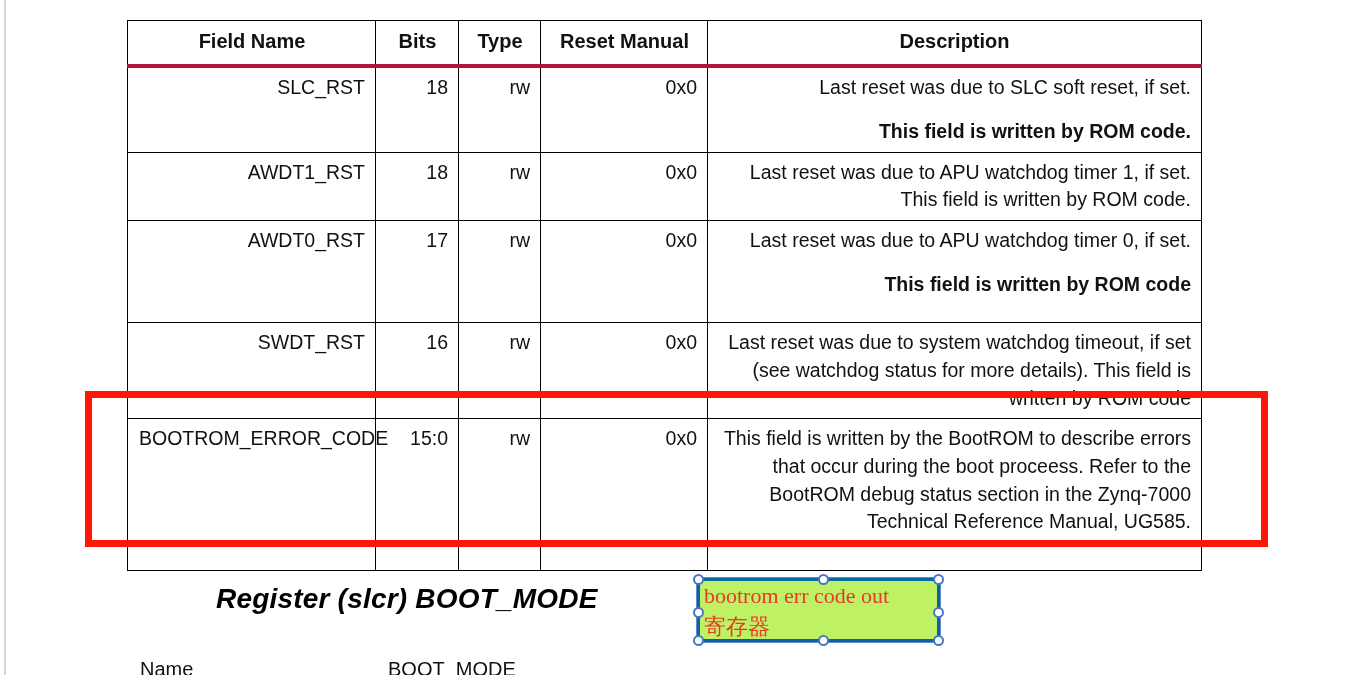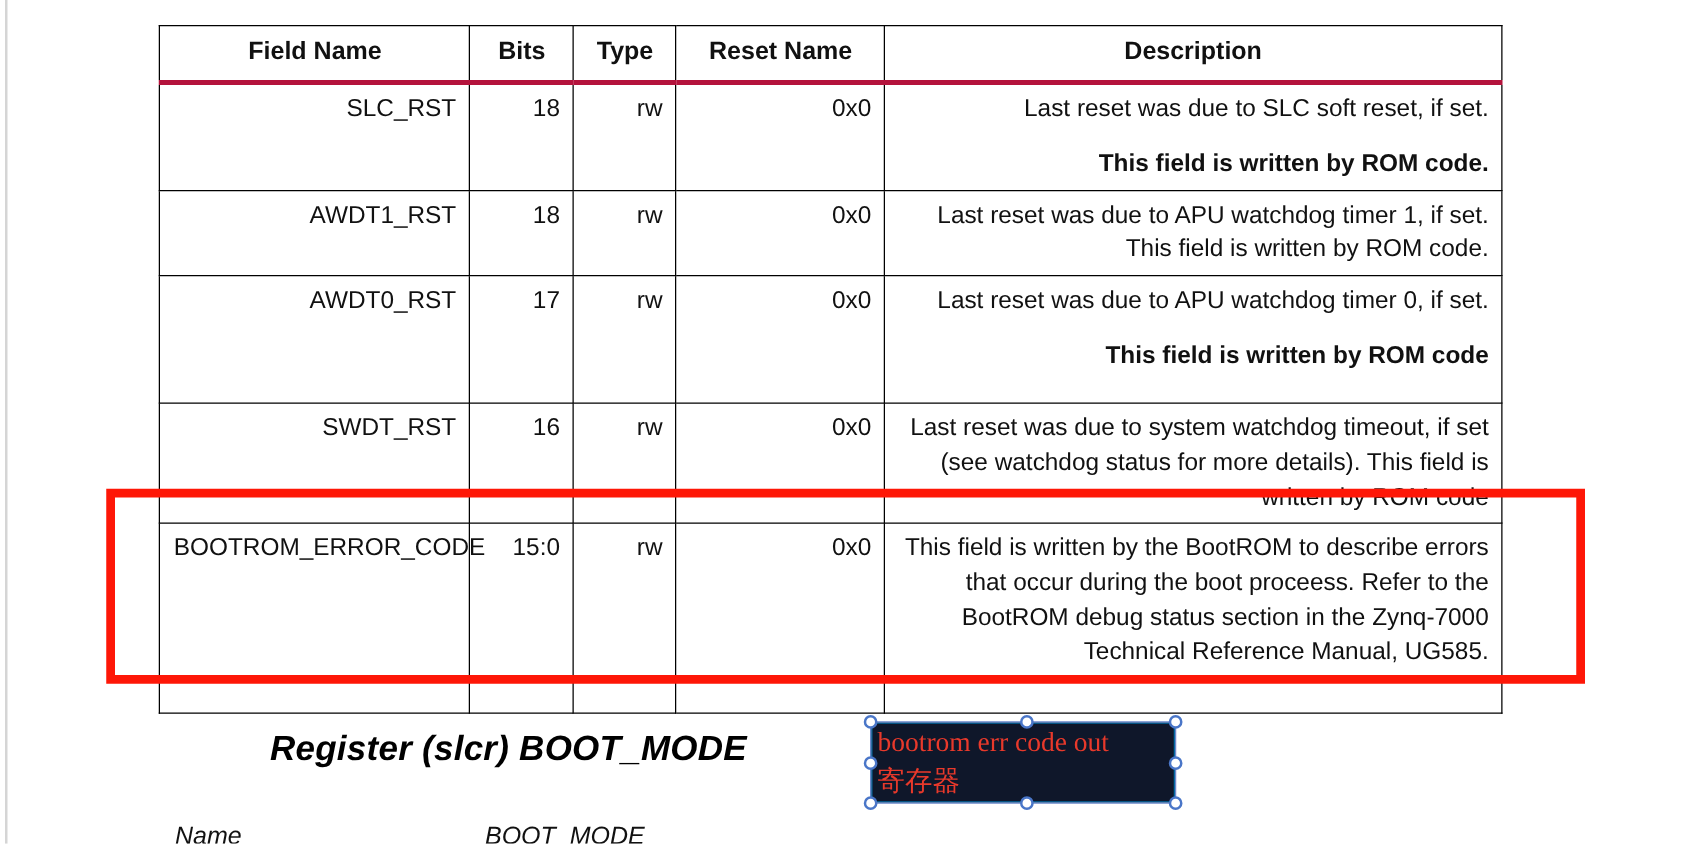--- a/index.html
+++ b/index.html
@@ -99,23 +99,23 @@
   .reg-heading .link { color: #000000; }
 
   
   .callout {
     position: absolute;
     left: 697px;
     top: 578px;
     width: 243px;
     height: 64px;
     box-sizing: border-box;
-    border: 1px solid #0369a1;
+    border: 3px solid #0369a1;
     outline: 1px solid #6b86c9;
-    background: #0f172a;
+    background: #bef264;
   }
   .callout-text {
     position: absolute;
     left: 4px;
     top: -1px;
     width: 250px;
     color: #e8392b;
     font-family: "Liberation Serif", serif;
     font-size: 22px;
     line-height: 1.42;
@@ -142,21 +142,20 @@
   
   .next-table {
     position: absolute;
     left: 140px;
     top: 658px;
     width: 500px;
     font-size: 20px;
     color: #111111;
     overflow: hidden;
     height: 17px;
-    font-style: italic;
   }
   .next-table .nt-label { position: absolute; left: 0; top: 0; }
   .next-table .nt-value { position: absolute; left: 248px; top: 0; }
 </style>
 </head>
 <body>
 
 <div class="page-edge"></div>
 
 <table class="reg-table">
@@ -165,21 +164,21 @@
       <col class="c-bits">
       <col class="c-type">
       <col class="c-reset">
       <col class="c-desc">
   </colgroup>
   <thead>
     <tr>
       <th>Field Name</th>
       <th>Bits</th>
       <th>Type</th>
-      <th>Reset Name</th>
+      <th>Reset Manual</th>
       <th class="desc-head">Description</th>
     </tr>
   </thead>
   <tbody>
     <tr class="row-slc">
       <td>SLC_RST</td>
       <td>18</td>
       <td>rw</td>
       <td>0x0</td>
       <td>

